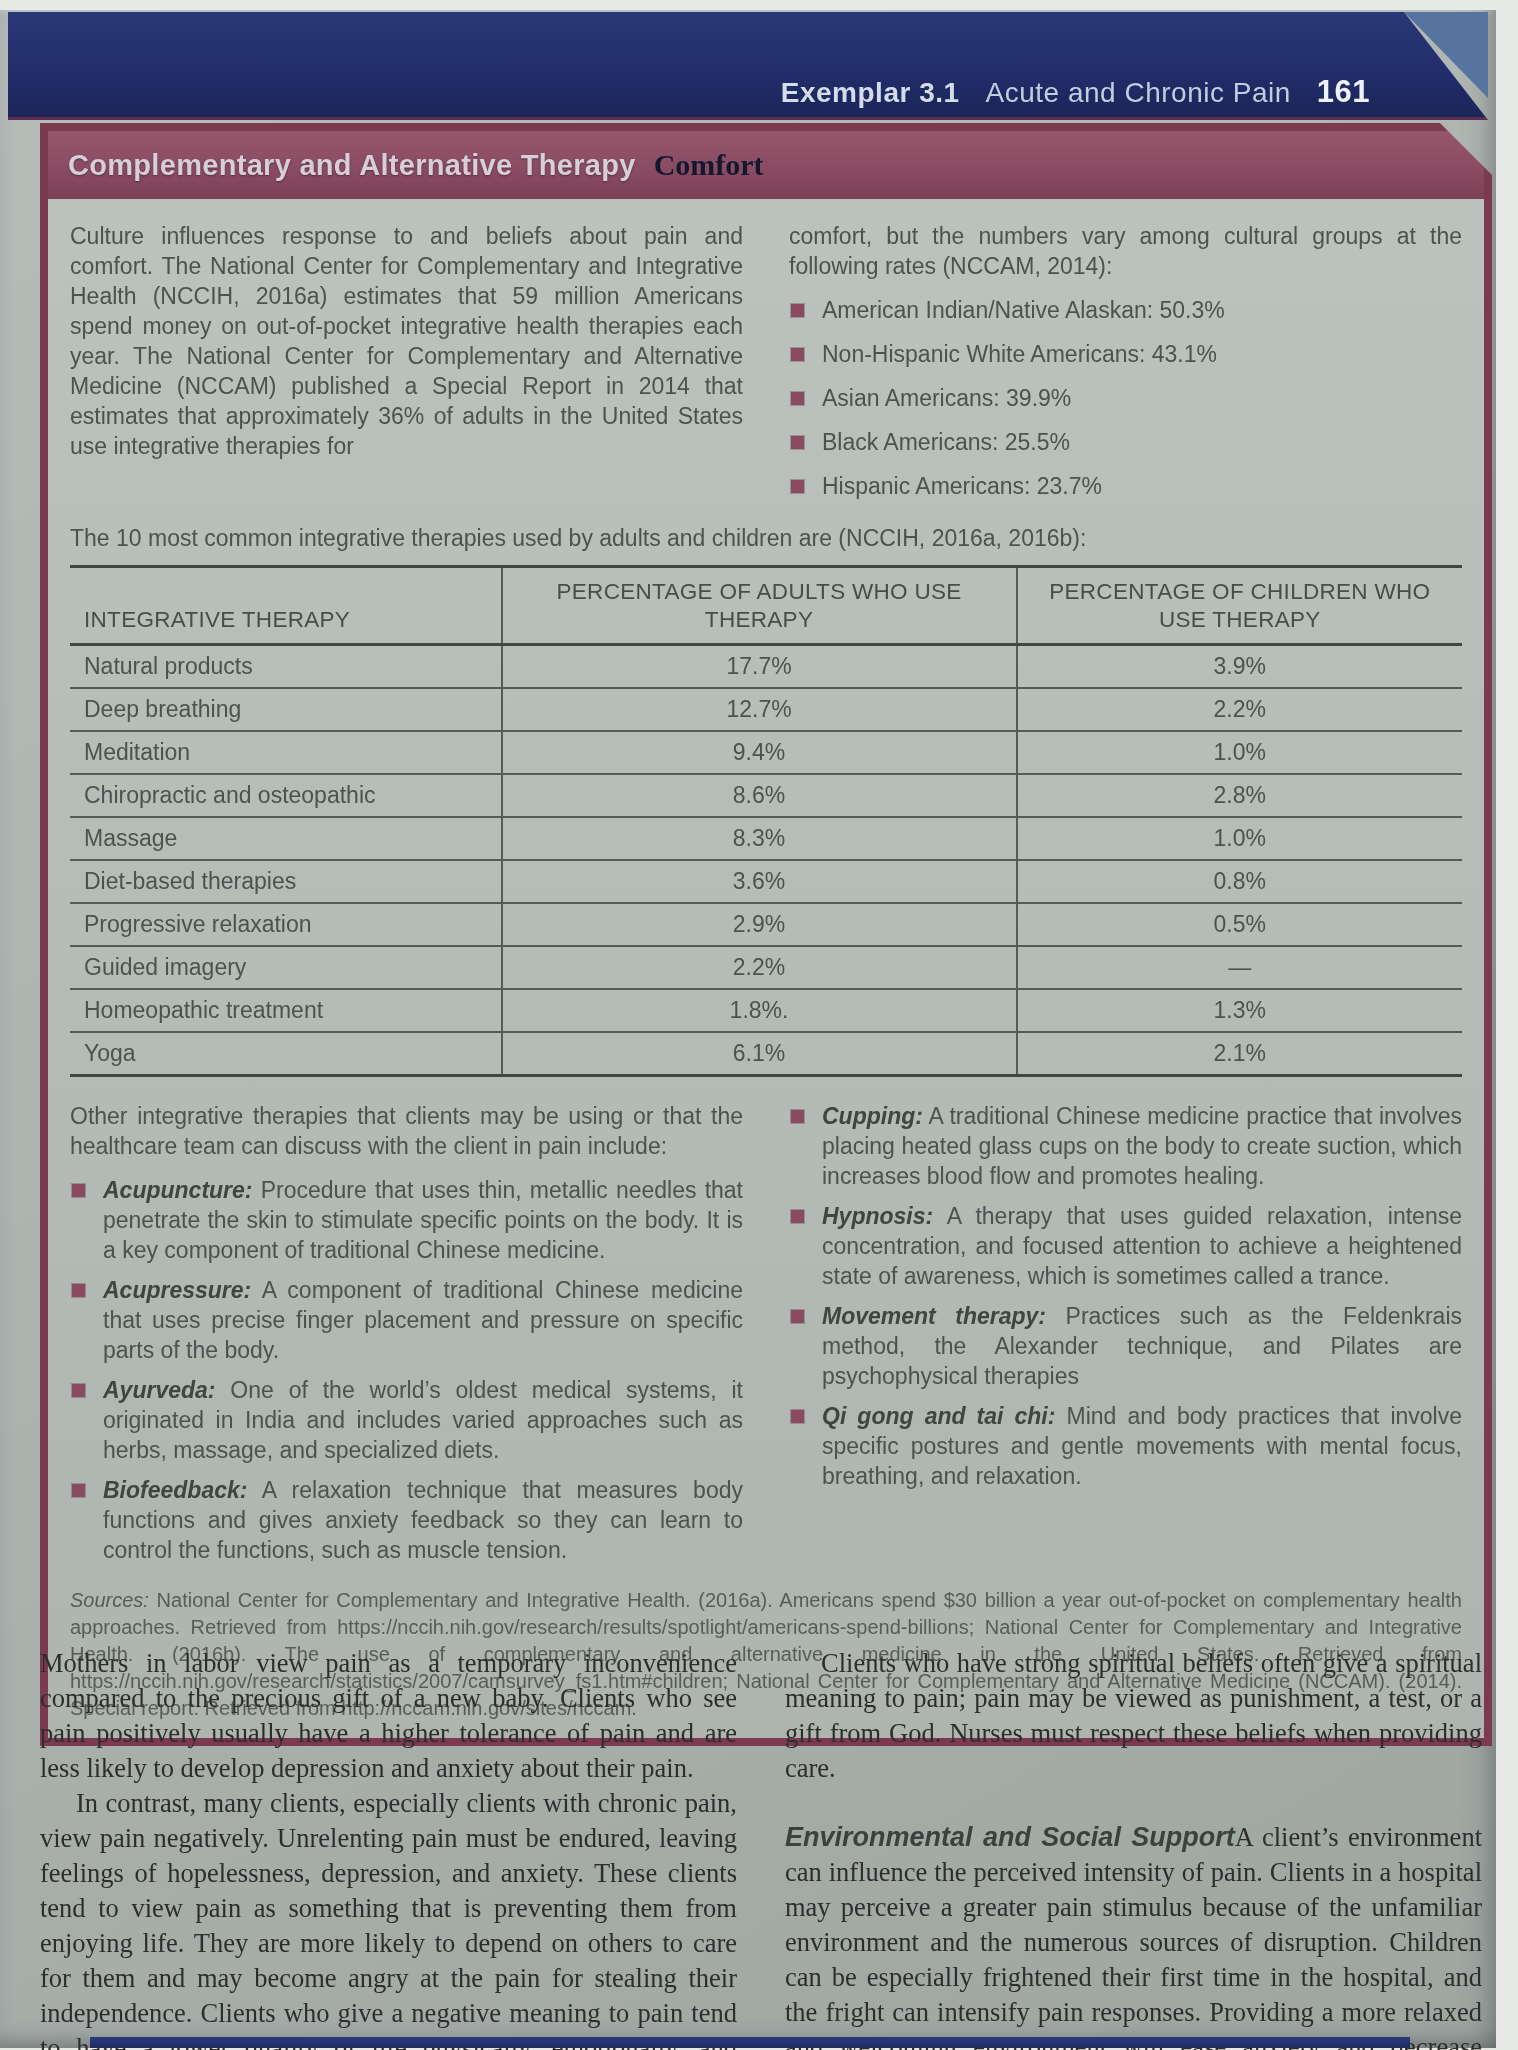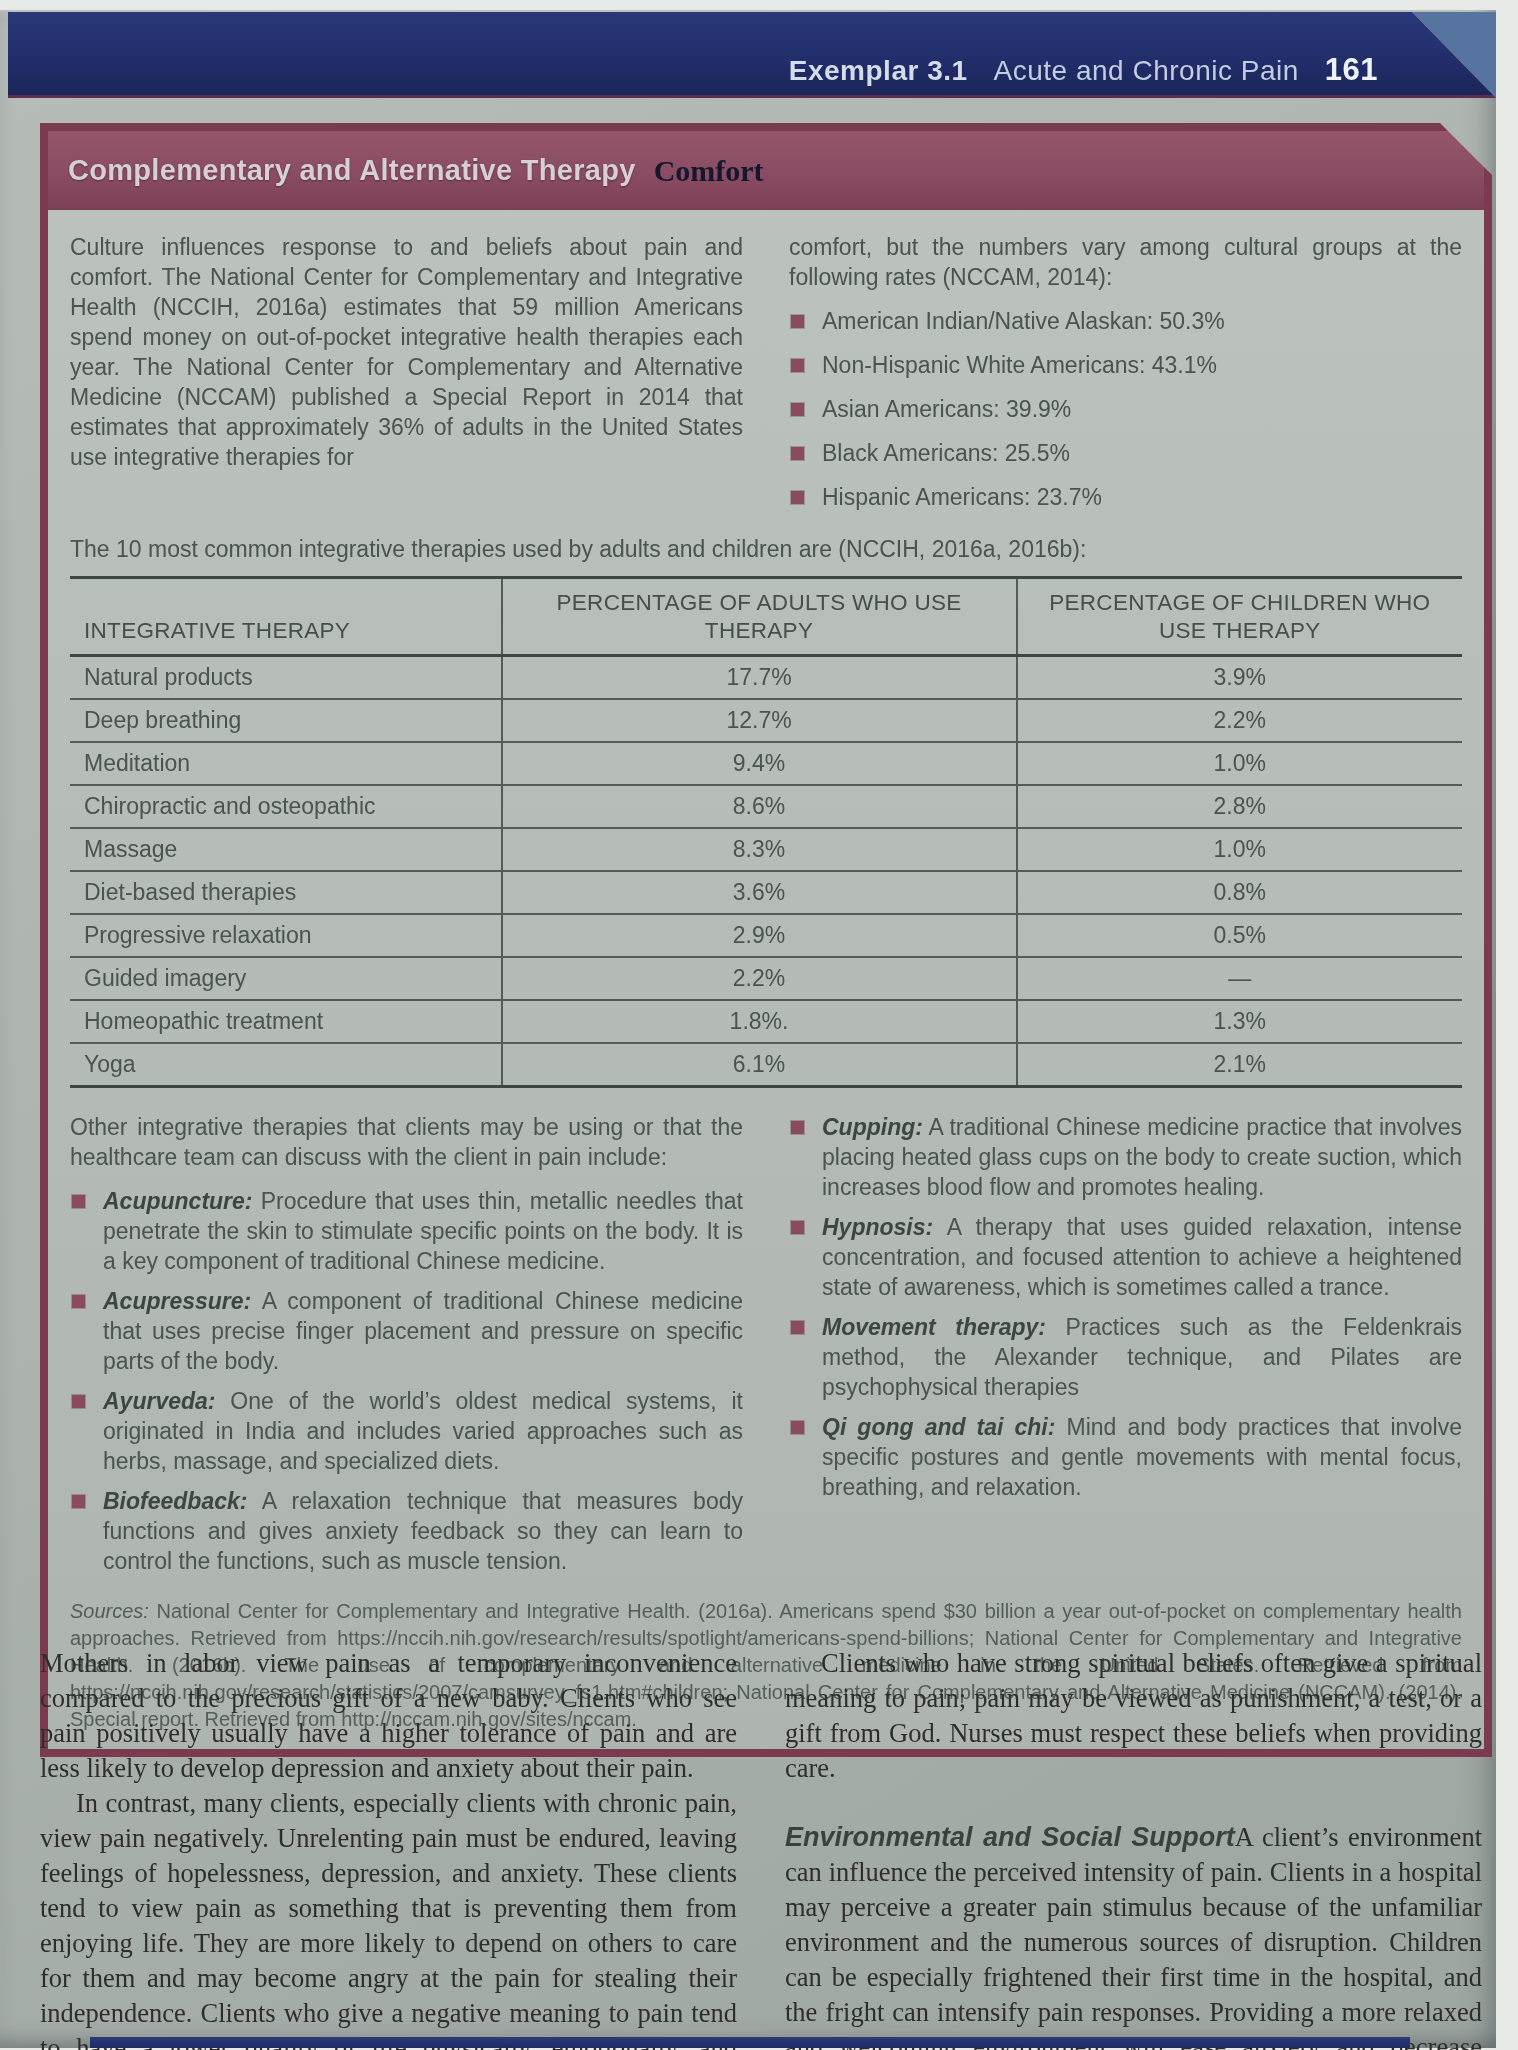--- a/index.html
+++ b/index.html
@@ -12,42 +12,42 @@
   }
   .page {
     position:absolute; top:10px; left:0; right:22px; bottom:2px;
     background: linear-gradient(150deg,#b6bcb8 0%,#adb4b0 45%,#9ea6a2 100%);
     box-shadow: inset -20px 0 30px -16px rgba(35,40,45,.35),
                 inset 0 -16px 24px -12px rgba(35,40,45,.40),
                 inset 0 6px 10px -6px rgba(255,255,255,.5);
   }
 
   
-  .top-band { position:absolute; top:2px; left:8px; right:0; height:86px; }
+  .top-band { position:absolute; top:2px; left:8px; right:8px; height:108px; }
   .band-fold { position:absolute; top:0; right:0; width:84px; height:86px;
     background:#56749f; clip-path:polygon(0 0,100% 0,100% 100%); }
   .band-main { position:absolute; inset:0;
     background:linear-gradient(180deg,#2a3878 0%,#222e6c 55%,#1b2558 100%);
     clip-path:polygon(0 0,calc(100% - 84px) 0,100% 100%,0 100%);
     border-bottom:3px solid #5d2c50; }
   .band-text { position:absolute; right:118px; bottom:10px; display:flex; align-items:baseline; gap:26px;
     color:#c9d1e3; font-size:28px; letter-spacing:.5px; }
   .band-exemplar { font-weight:bold; color:#d4dbeb; }
   .band-title { color:#c3cce0; }
   .band-page { font-weight:bold; font-size:31px; color:#eef1f7;margin-top:12px; }
 
   
   .feature-box {
     position:absolute; top:113px; left:40px; width:1452px;
     border:8px solid #7c3a50;
     background:linear-gradient(180deg,#bcc2bd 0%,#b4bbb6 60%,#aeb5b0 100%);
     clip-path:polygon(0 0,calc(100% - 52px) 0,100% 52px,100% 100%,0 100%);
   }
   .box-header {
-    height:79px; display:flex; align-items:center; padding-left:20px;
+    height:68px; display:flex; align-items:center; padding-left:20px;
     background:linear-gradient(180deg,#95566c 0%,#8a4c62 55%,#7c4056 100%);
   }
   .box-title { font-size:29px; font-weight:bold; color:#d6d0d6; letter-spacing:.3px;
     text-shadow:0 1px 2px rgba(40,20,30,.5); }
   .box-subtitle { font-family:"Liberation Serif", serif; font-weight:bold; font-size:30px;
     color:#14182e; margin-left:18px; }
   .box-content { padding:22px 22px 16px 22px; color:#4b534f; font-size:23px; line-height:30px; }
 
   .cols { display:flex; gap:46px; }
   .col { flex:1 1 0; min-width:0; }

